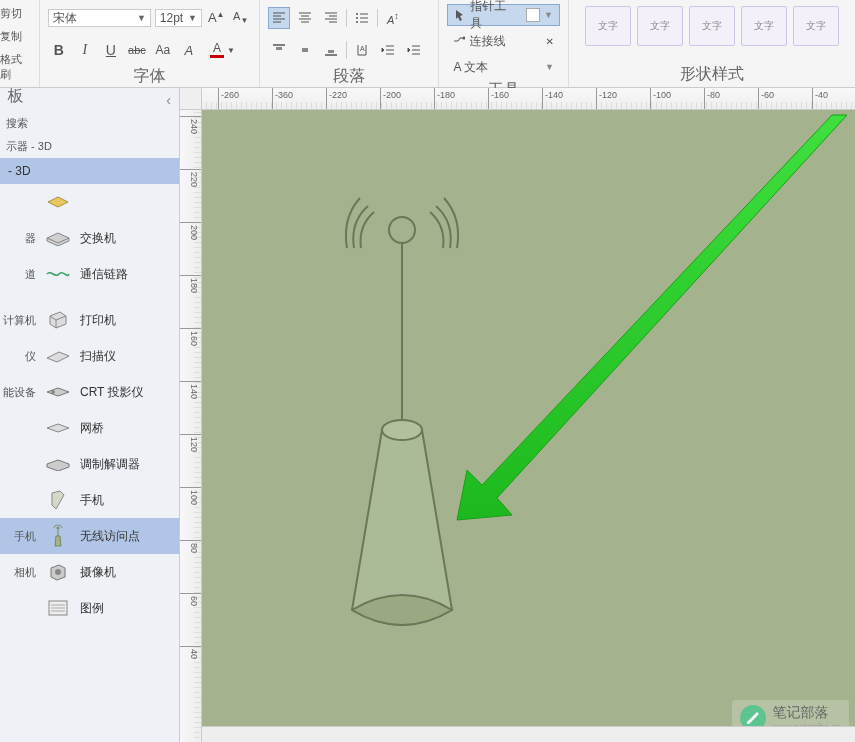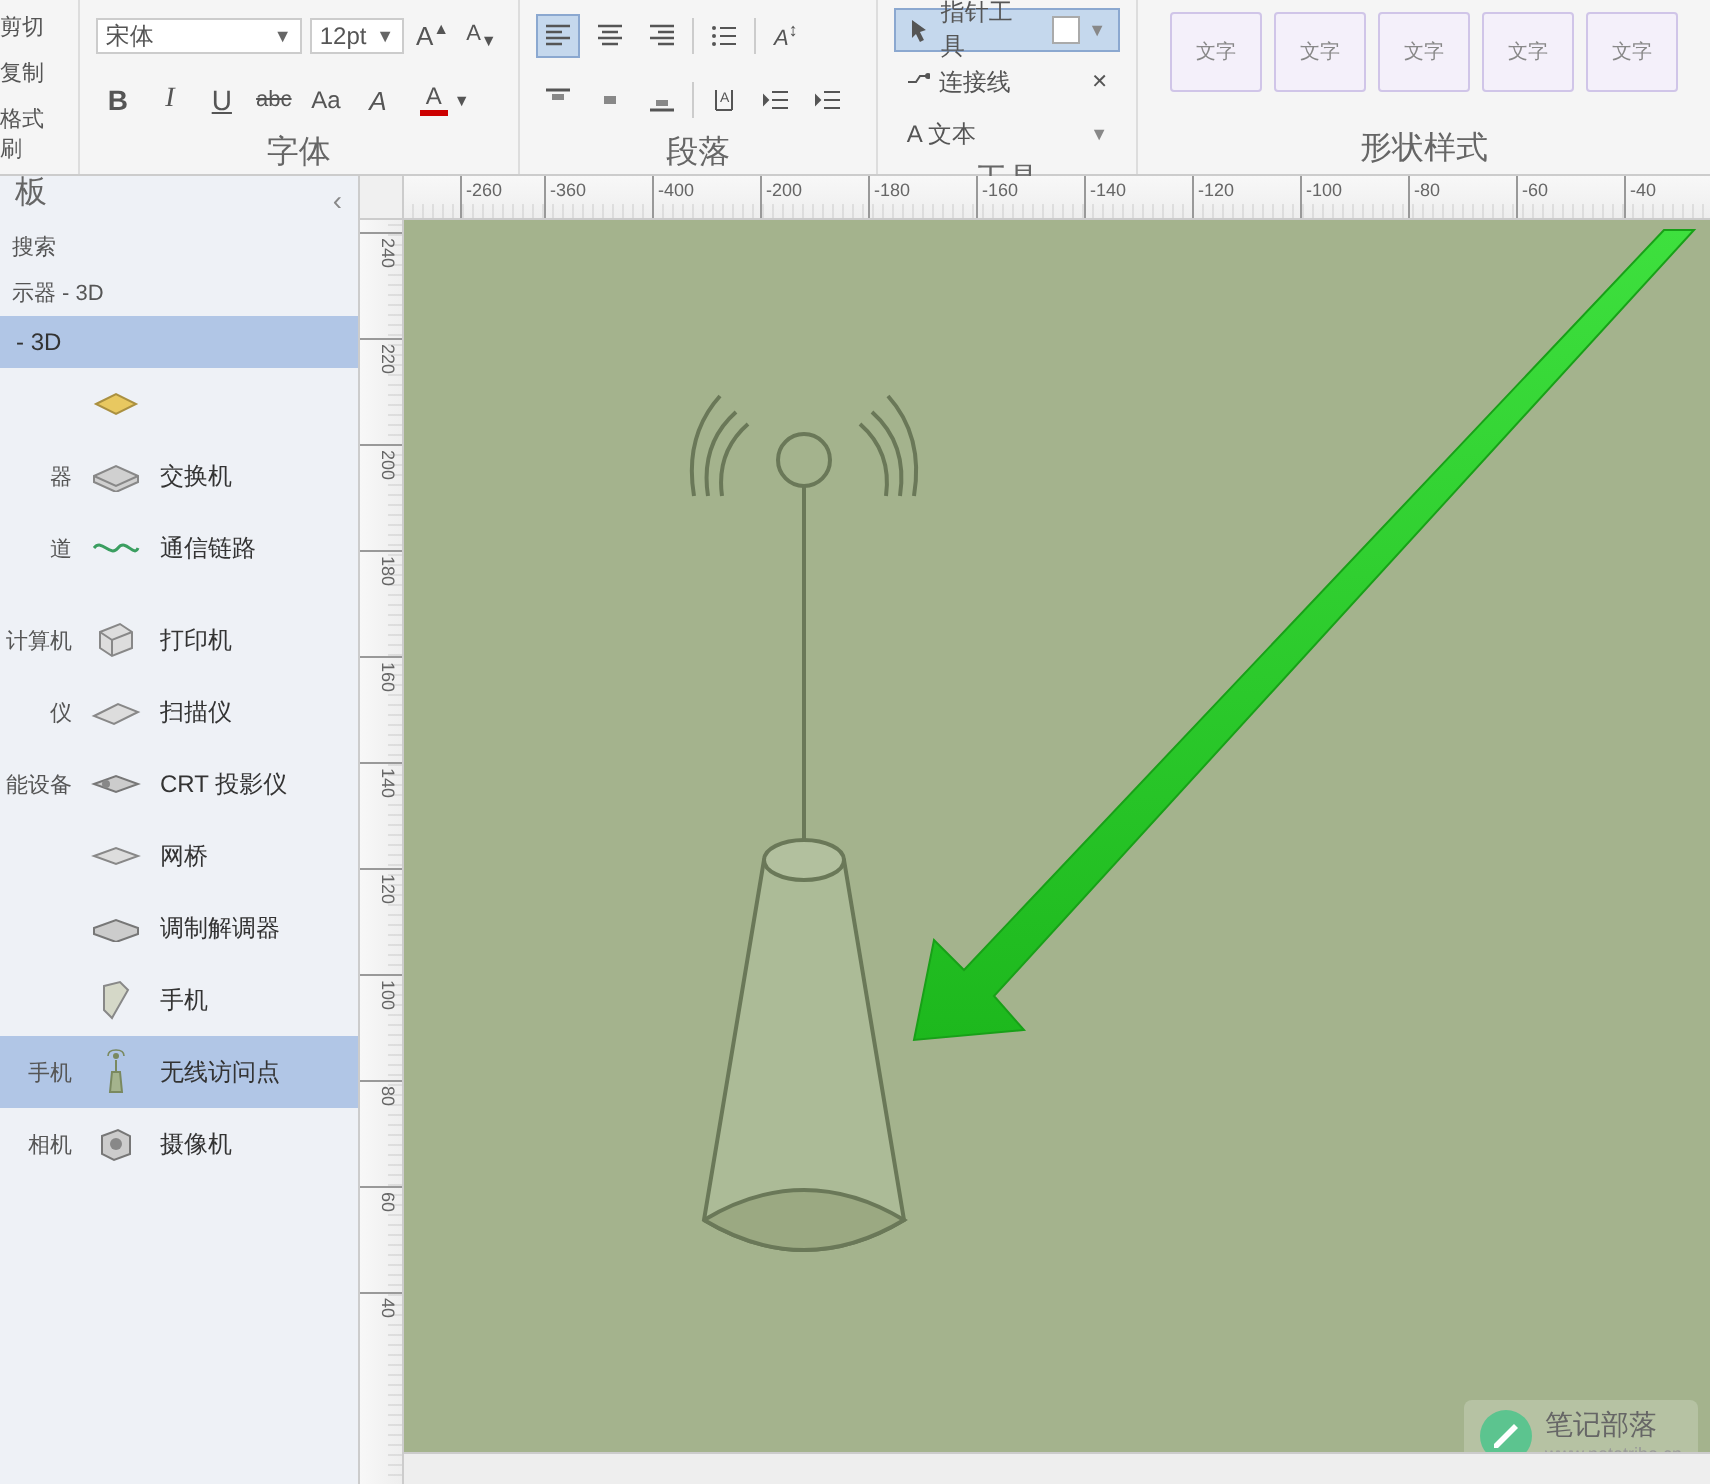--- a/index.html
+++ b/index.html
@@ -328,31 +328,41 @@
       <div class="stencil-row">
         <span class="stencil-label-col">相机</span>
         <span class="stencil-icon">
             <svg width="22" height="20" viewBox="0 0 22 20">
               <path d="M4 6 L12 3 L18 6 L18 15 L10 18 L4 15 Z" fill="#ccc" stroke="#777"></path>
               <circle cx="11" cy="10" r="3" fill="#888"></circle>
             </svg>
           </span>
         <span class="stencil-name">摄像机</span>
       </div>
+      <div class="stencil-row">
+        <span class="stencil-label-col"></span>
+        <span class="stencil-icon">
+            <svg width="22" height="18" viewBox="0 0 22 18">
+              <rect x="2" y="2" width="18" height="14" fill="#eee" stroke="#888"></rect>
+              <path d="M4 6h14M4 9h14M4 12h14" stroke="#aaa"></path>
+            </svg>
+          </span>
+        <span class="stencil-name">图例</span>
+      </div>
     </div>
   </div>
 
   <div class="canvas-area">
     <div class="ruler-corner"></div>
     <div class="ruler-h">
       <div class="minor-ticks"></div>
       <div class="ruler-h-inner" id="rulerH">
-          <div class="ruler-tick" style="left: 28px;">-260</div>
+          <div class="ruler-tick" style="left: 16px;">-260</div>
           <div class="ruler-tick" style="left: 70px;">-360</div>
-          <div class="ruler-tick" style="left: 124px;">-400</div>
+          <div class="ruler-tick" style="left: 124px;">-220</div>
           <div class="ruler-tick" style="left: 178px;">-200</div>
           <div class="ruler-tick" style="left: 232px;">-180</div>
           <div class="ruler-tick" style="left: 286px;">-160</div>
           <div class="ruler-tick" style="left: 340px;">-140</div>
           <div class="ruler-tick" style="left: 394px;">-120</div>
           <div class="ruler-tick" style="left: 448px;">-100</div>
           <div class="ruler-tick" style="left: 502px;">-80</div>
           <div class="ruler-tick" style="left: 556px;">-60</div>
           <div class="ruler-tick" style="left: 610px;">-40</div>
         </div>

